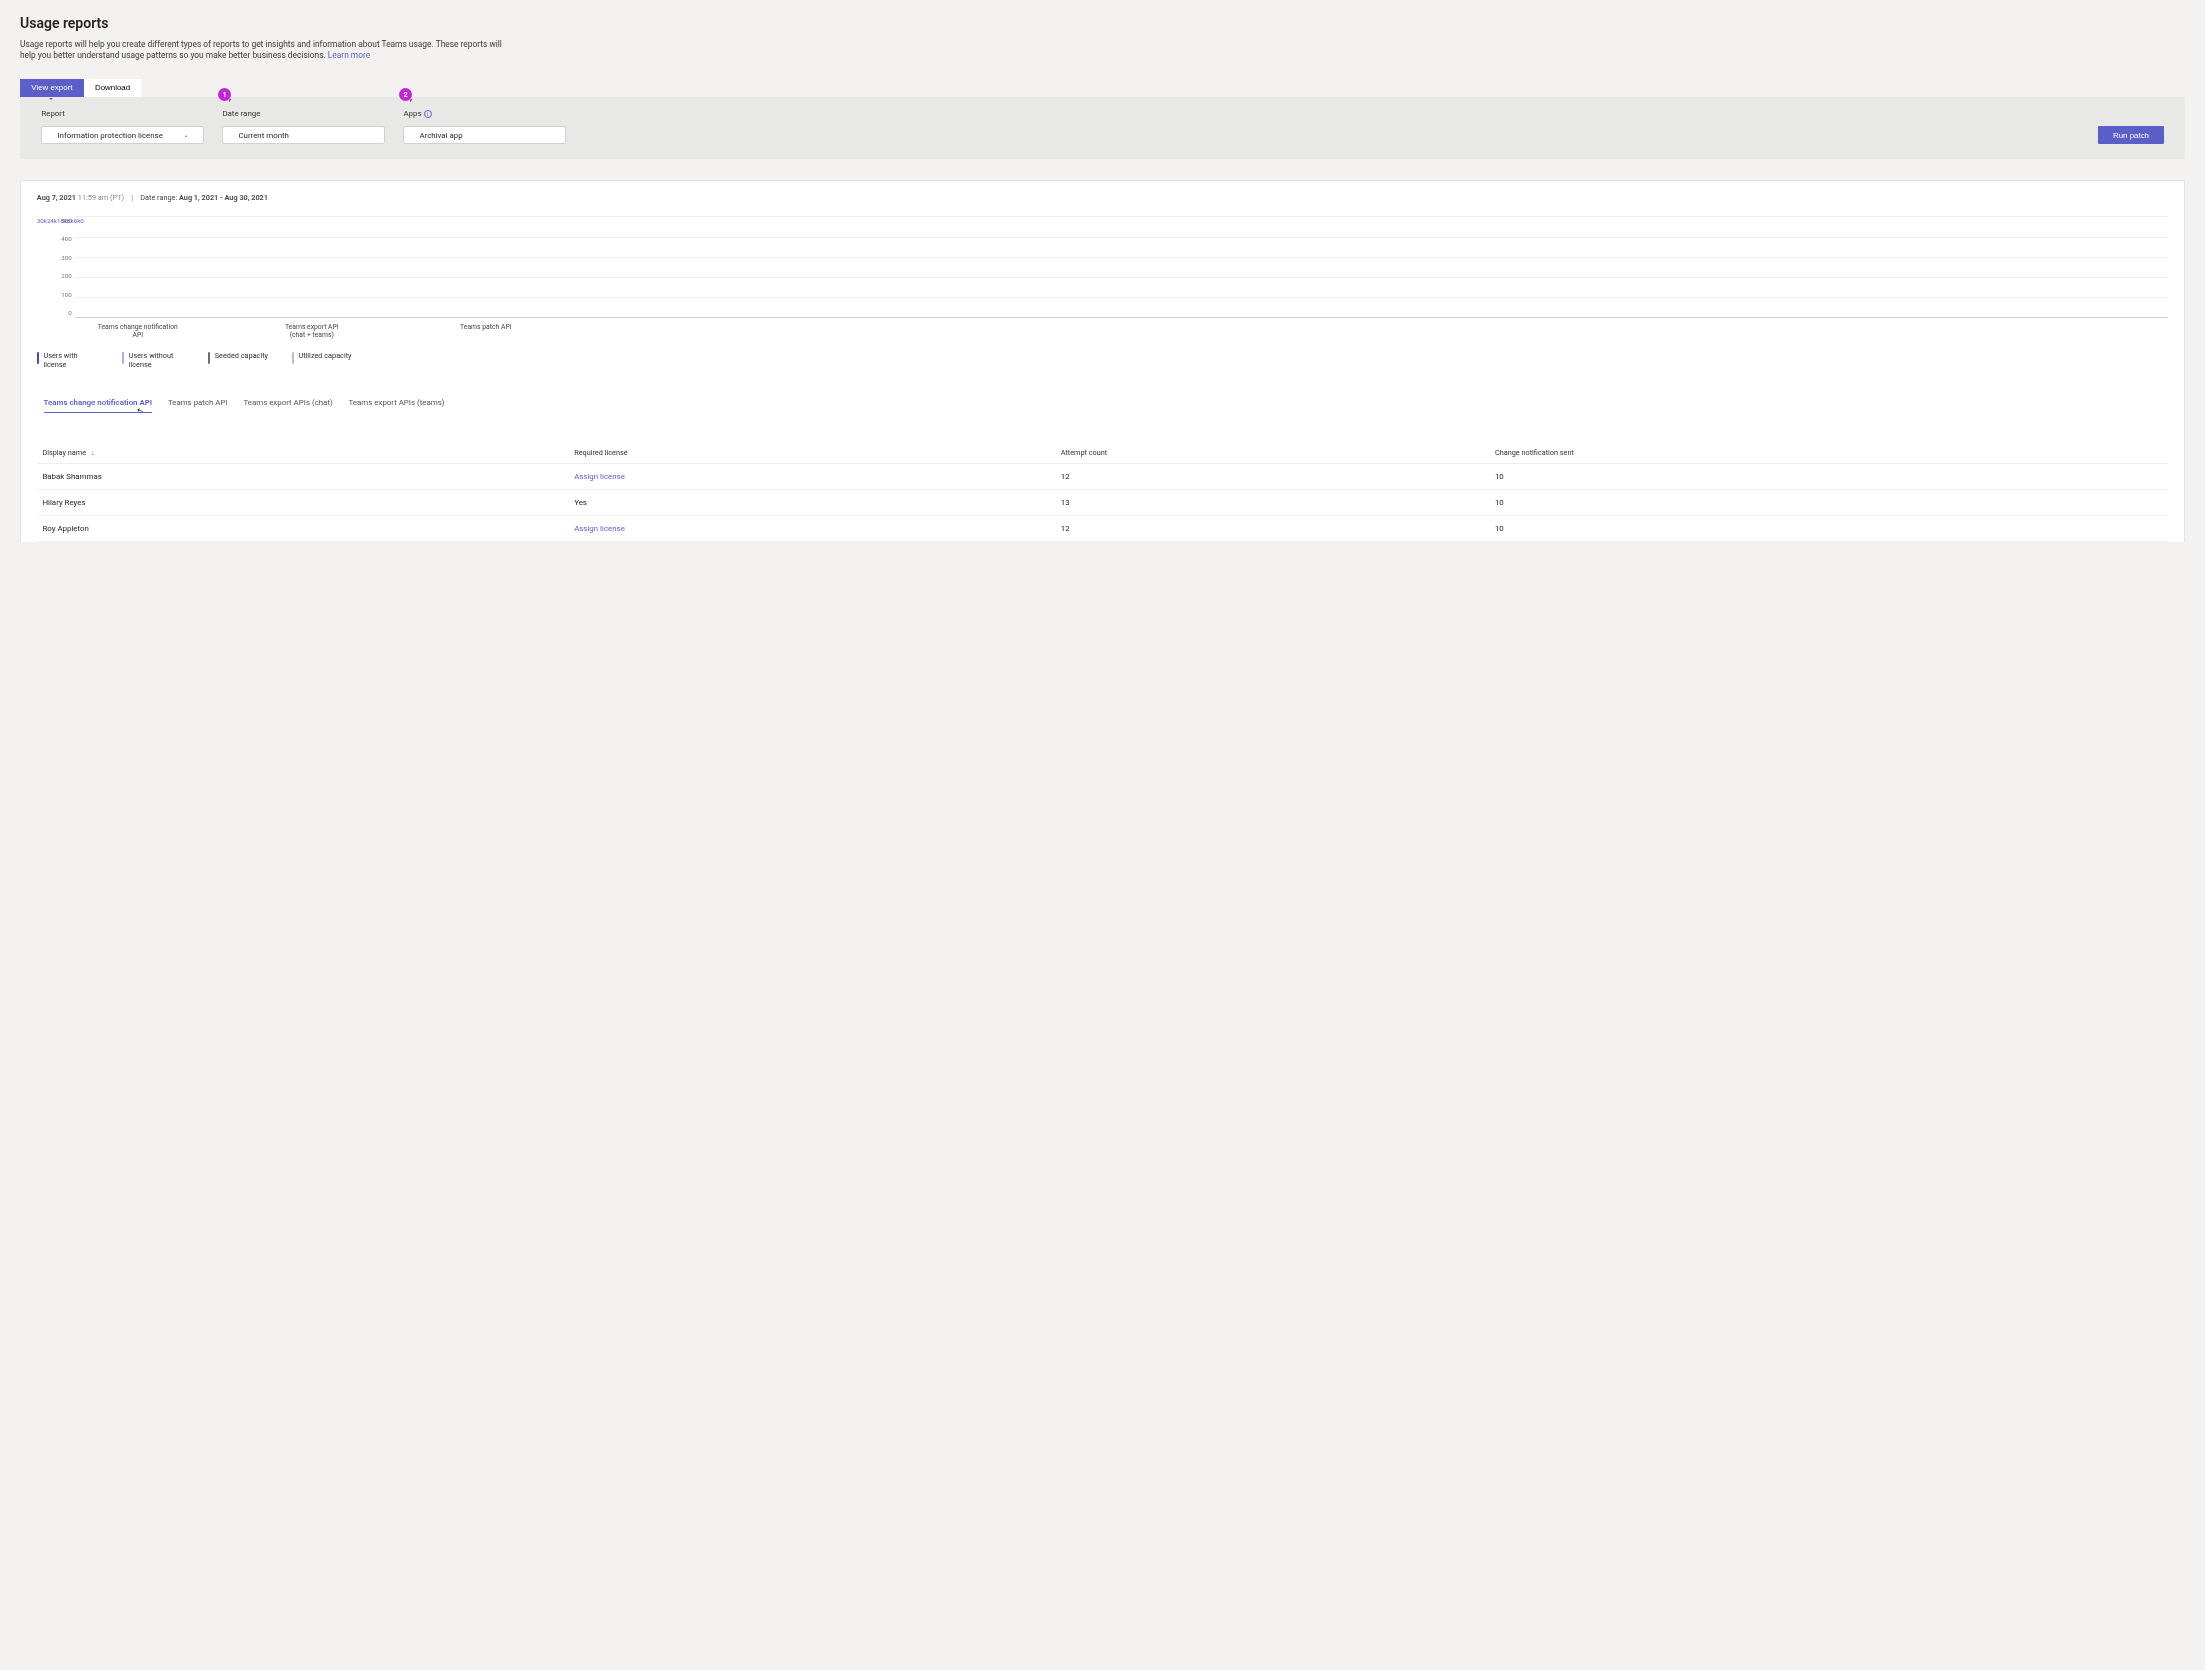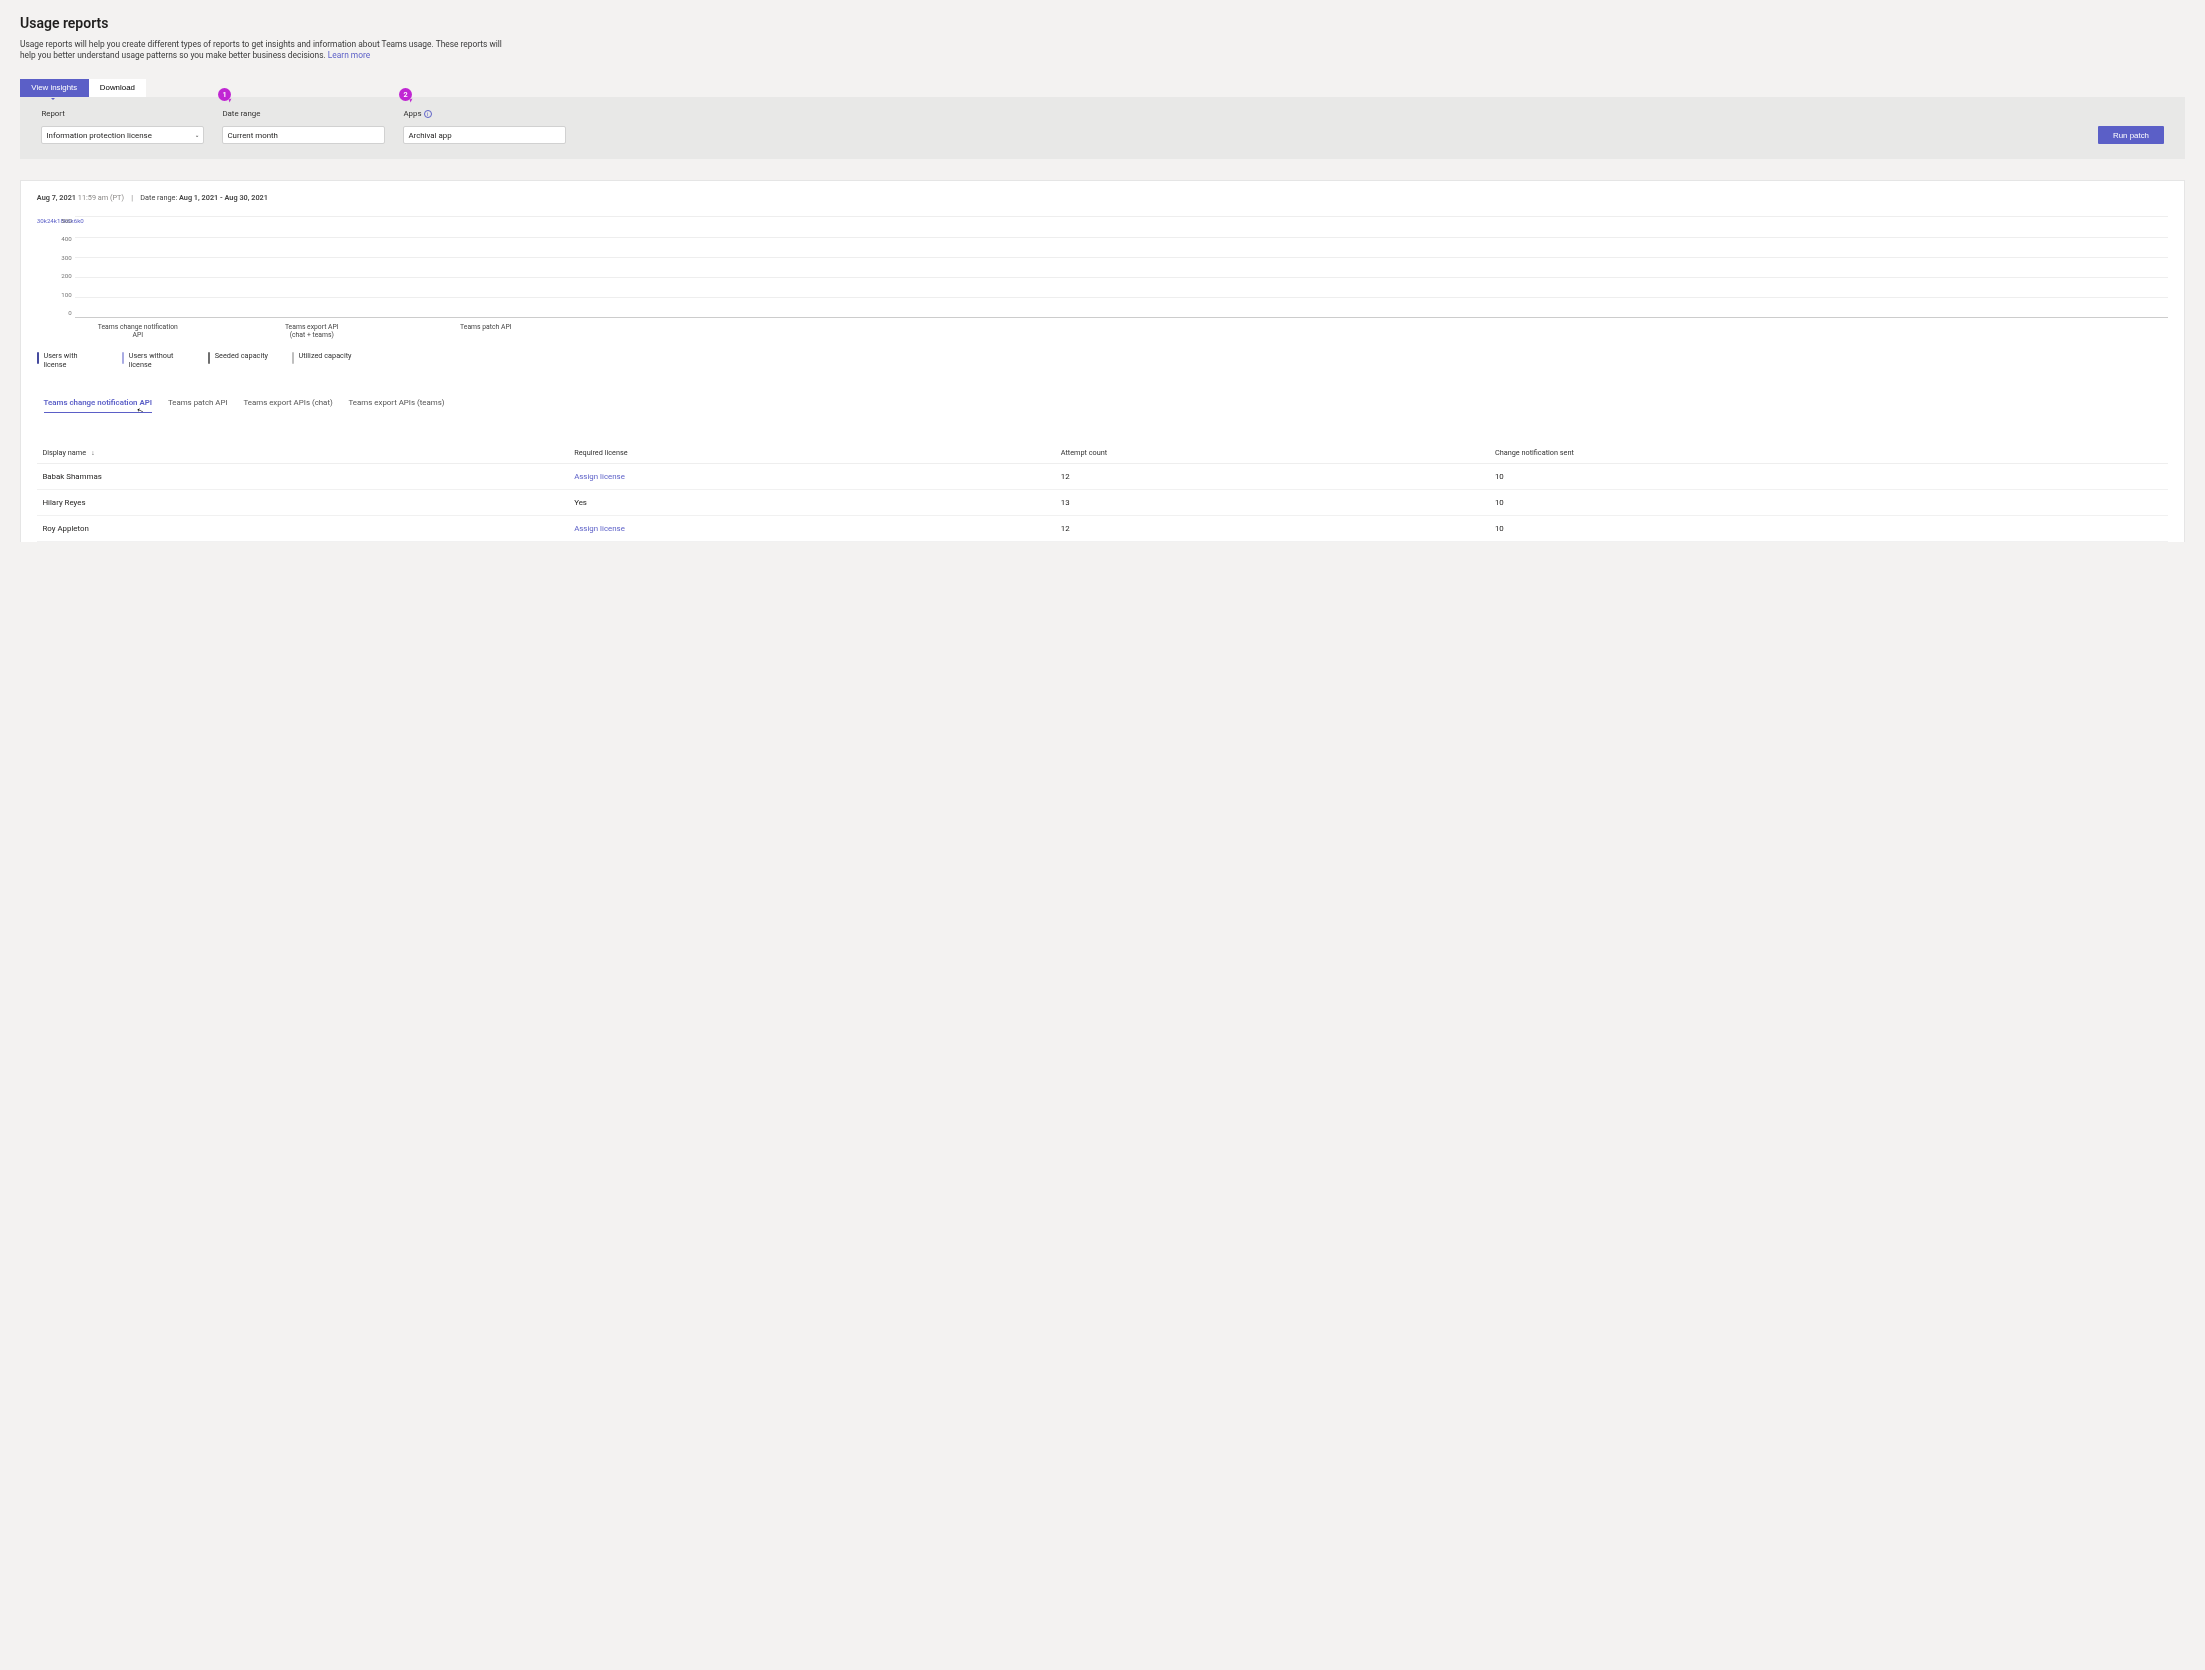--- a/index.html
+++ b/index.html
@@ -91,21 +91,21 @@
     width:0;height:0;
     border-top:3.9px solid #c026d3;
     border-right:3.9px solid transparent;
     transform:rotate(-20deg);
   }
   .select-box, .text-box {
     height: 18px;
     background: #fff;
     border: 0.6px solid #d1d1d1;
     border-radius: 2px;
-    padding: 0 4px;
+    padding: 0 15px;
     font-size: 7.9px;
     display: flex;
     align-items: center;
     justify-content: space-between;
     min-width: 163px;
   }
   .select-box { cursor:pointer; }
   .info-icon {
     width:7.9px;height:7.9px;
     border:0.6px solid #5b5fc7;
@@ -251,21 +251,21 @@
 
 <div class="page">
 
   <h1>Usage reports</h1>
   <p class="subtitle">
     <span>Usage reports will help you create different types of reports to get insights and information about Teams usage. These reports will help you better understand usage patterns so you make better business decisions. </span>
     <a href="#" class="learn">Learn more</a>
   </p>
 
   <div class="tabs-top">
-    <button class="tab-btn active">View insights</button>
+    <button class="tab-btn active">View export</button>
     <button class="tab-btn">Download</button>
   </div>
 
   <div class="filter-bar">
 
     <div class="field-group">
       <label>Report</label>
       <div class="select-box">
         <span>Information protection license</span>
         <span class="chevron">⌄</span>

